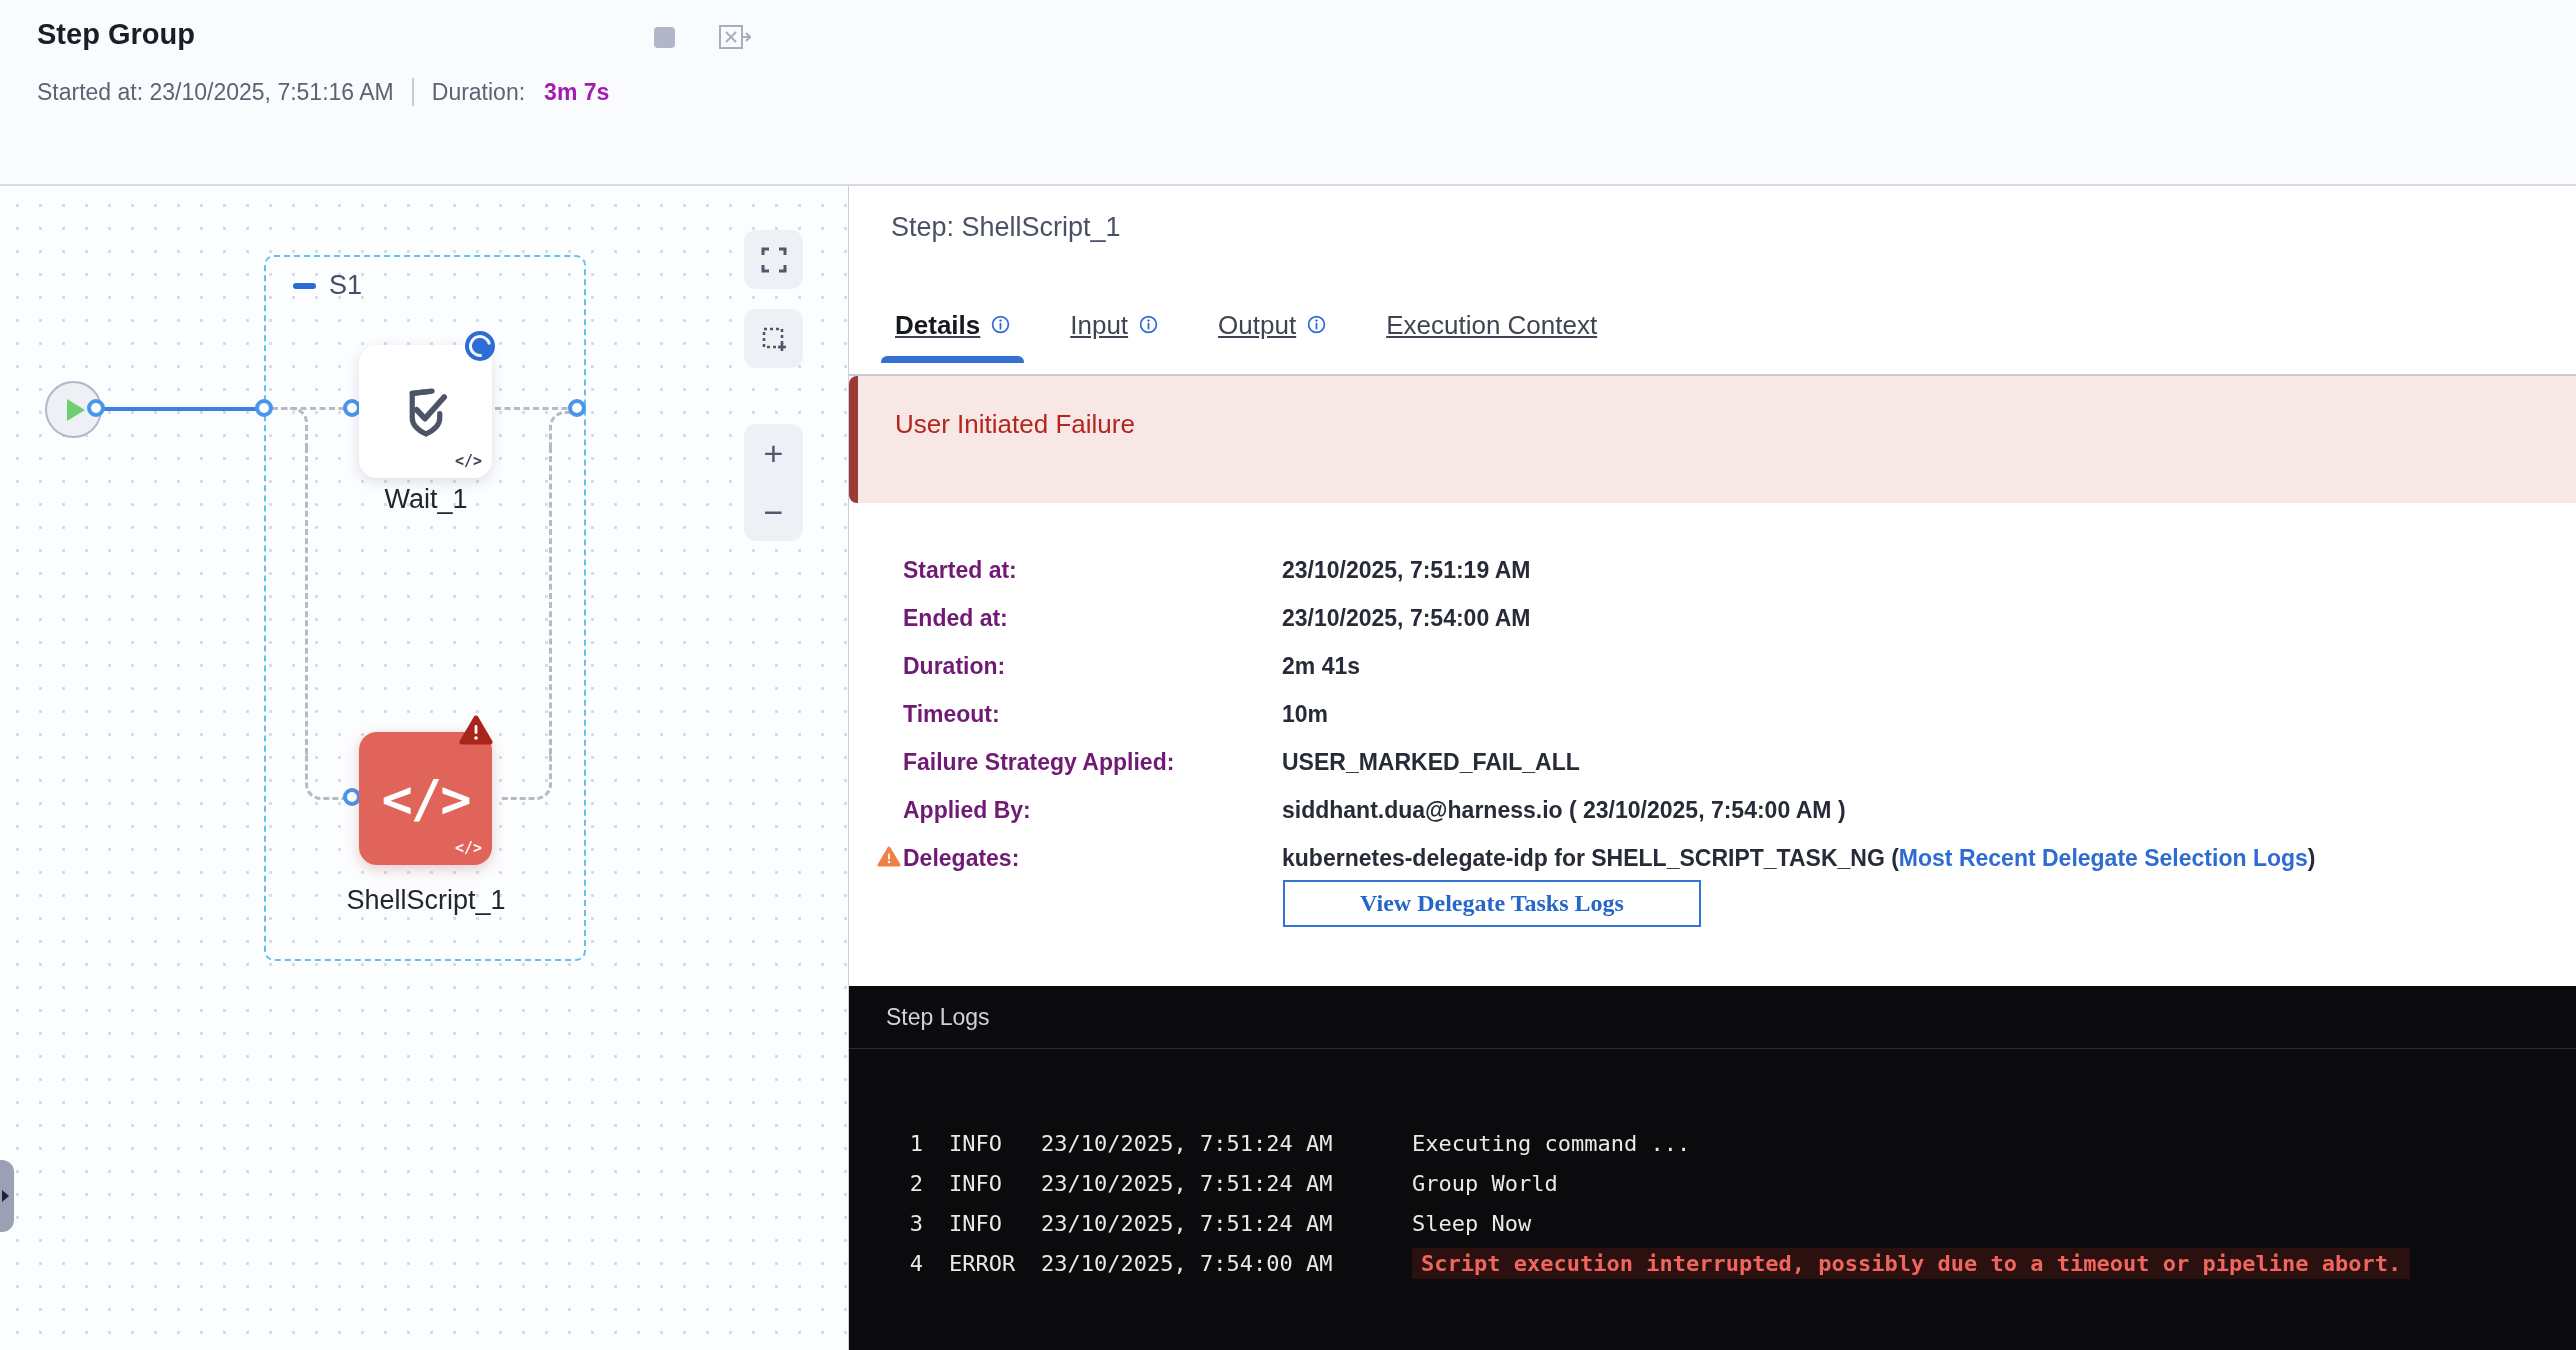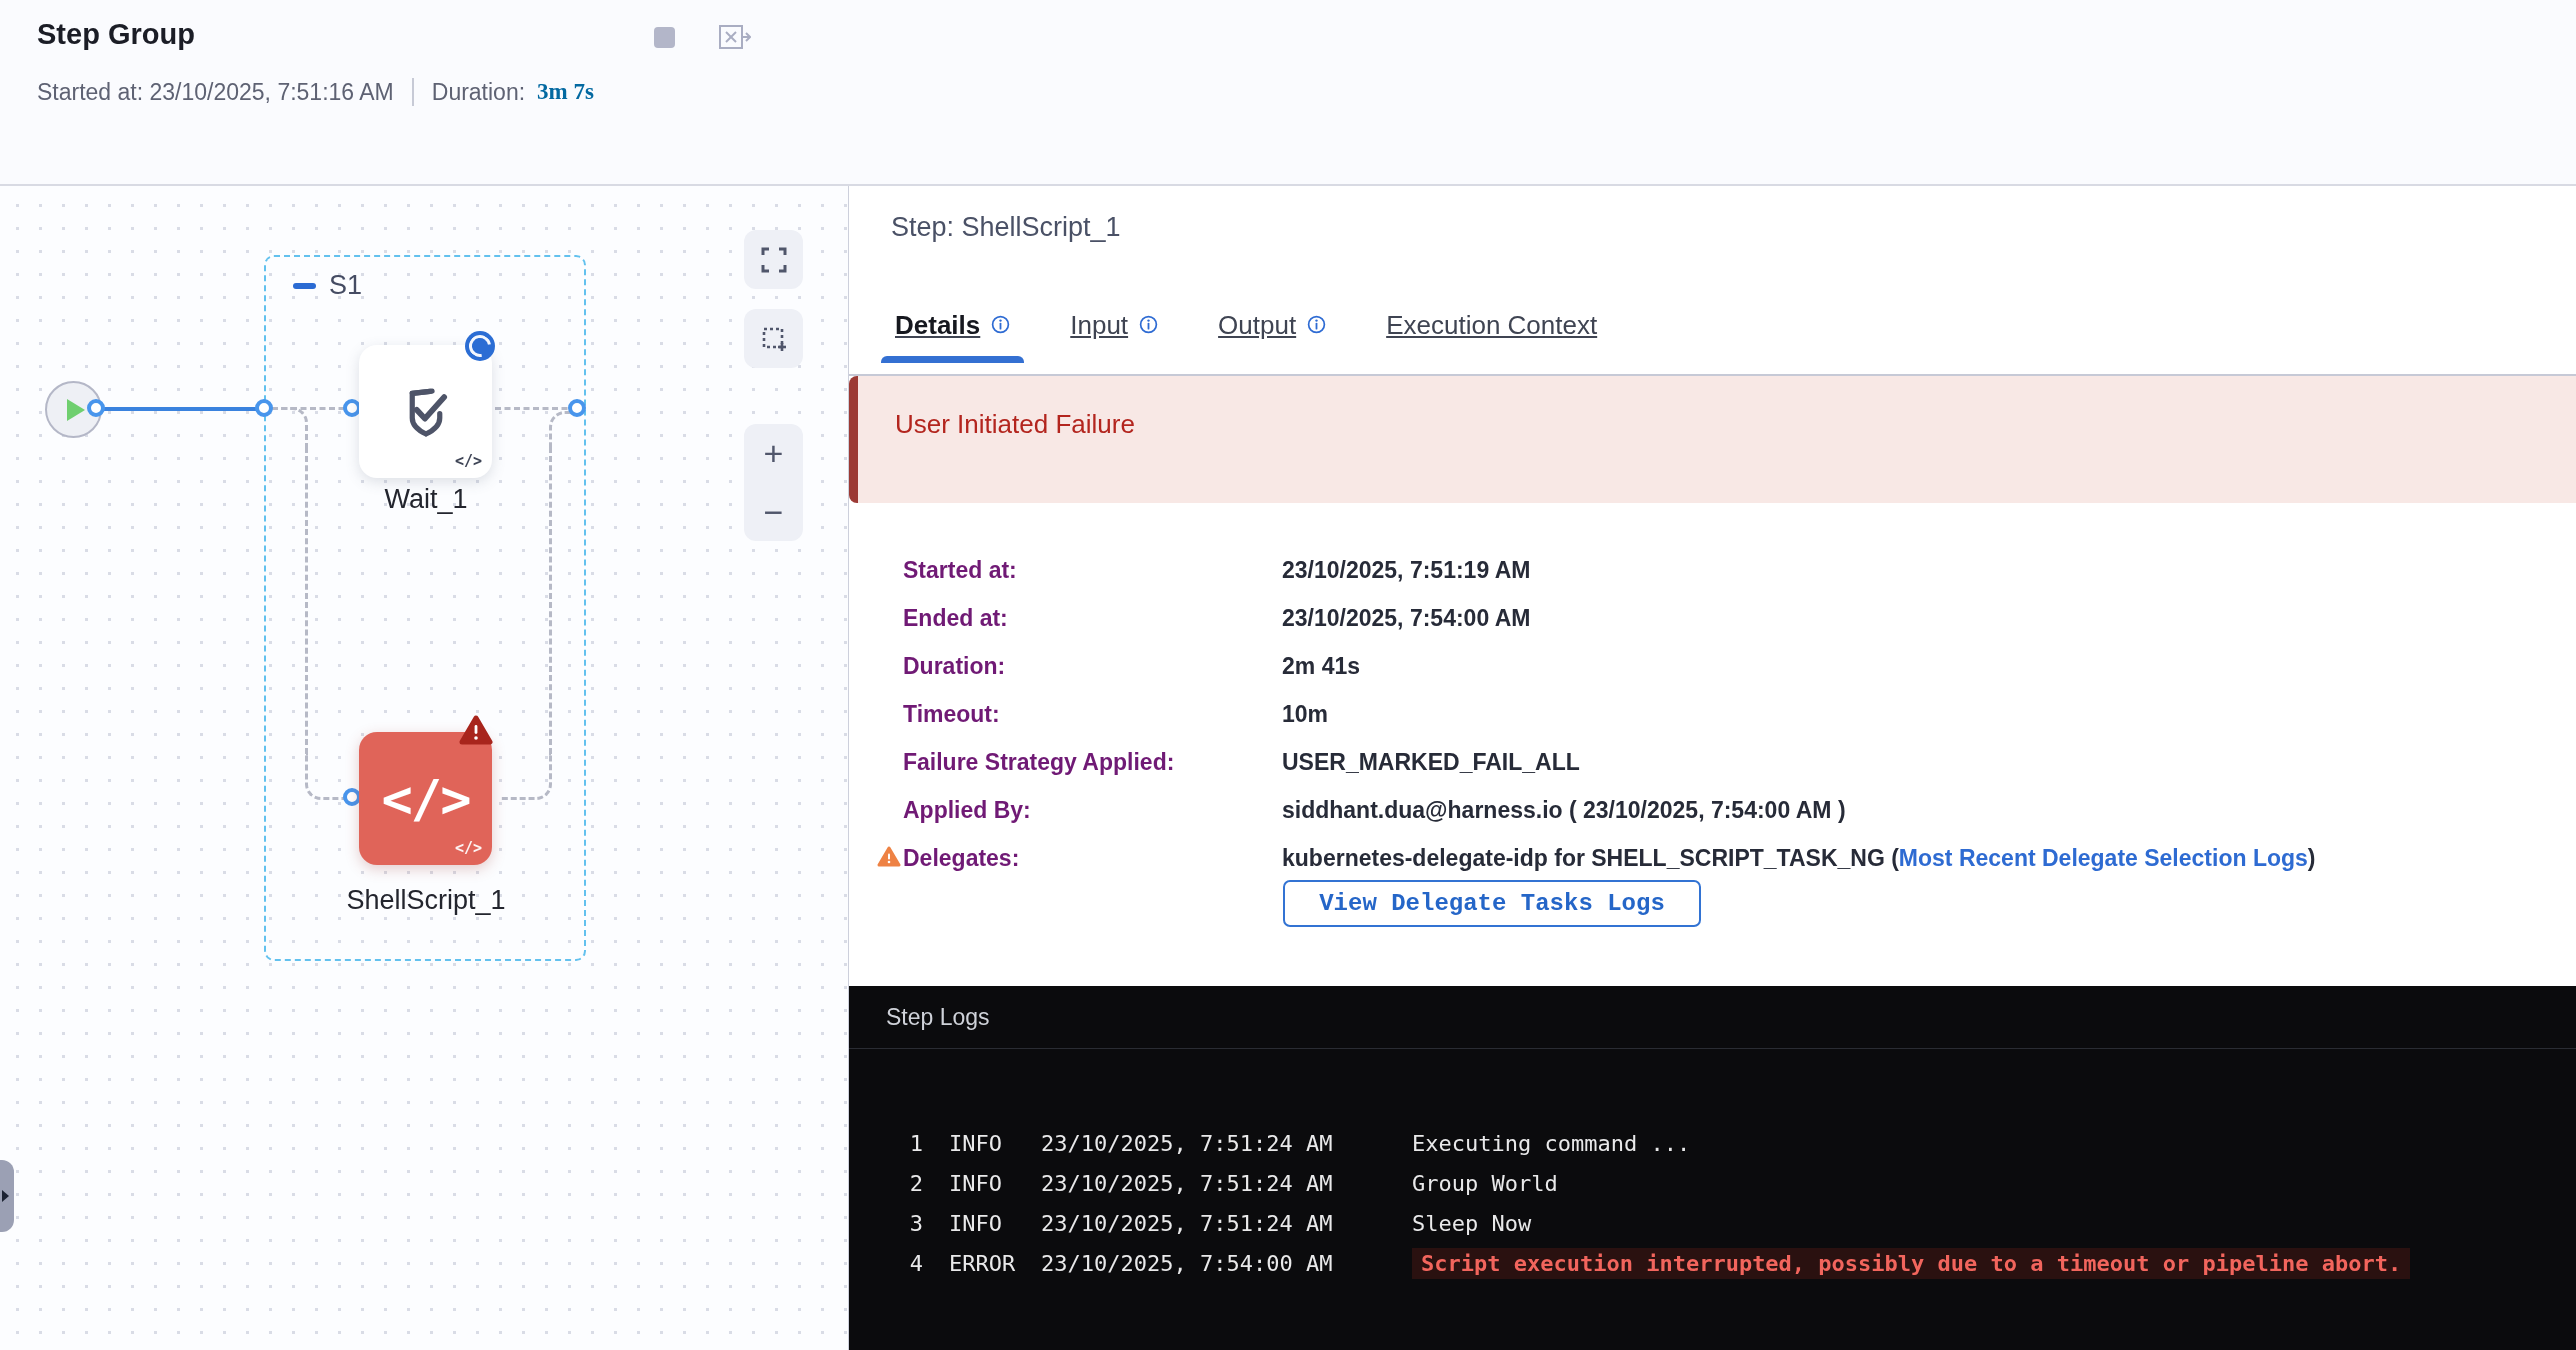--- a/index.html
+++ b/index.html
@@ -8,21 +8,21 @@
 
   
   .header { position:absolute; left:0; top:0; width:2576px; height:186px;
             background:#fafbfe; border-bottom:2px solid #d8dae3; }
   .header-title { position:absolute; left:37px; top:18px; font-size:29px; font-weight:bold; color:#1b1d26; }
   .header-icons { position:absolute; left:647px; top:22px; display:flex; gap:36px; align-items:center; }
   .icon-btn { width:34px; height:30px; display:flex; align-items:center; justify-content:center; cursor:pointer; }
   .sq-icon { width:21px; height:21px; border-radius:4px; background:#b3b6c9; }
   .header-sub { position:absolute; left:37px; top:78px; font-size:23px; color:#5e6273; display:flex; align-items:center; }
   .header-sub .sep { width:2px; height:28px; background:#c7cad6; margin:0 18px; }
-  .header-sub strong { color:#0369a1; font-weight:bold; margin-left:12px;font-family:Liberation Serif, serif; }
+  .header-sub strong { color:#a21caf; font-weight:bold; margin-left:19px; }
 
   
   .graph { position:absolute; left:0; top:186px; width:848px; height:1164px;
            background:#fcfdff;
            background-image:radial-gradient(#d9dce6 1.6px, transparent 1.7px);
            background-size:23px 23px; background-position:6px 8px; overflow:hidden; }
   .start-node { position:absolute; left:45px; top:195px; width:57px; height:57px; border-radius:50%;
                 background:#eef0f5; border:2px solid #b4b7c7; display:flex; align-items:center; justify-content:center; }
   .play-tri { width:0; height:0; border-left:18px solid #6fcf6f; border-top:11px solid transparent; border-bottom:11px solid transparent; margin-left:5px; }
   .blue-line { position:absolute; left:96px; top:221px; width:169px; height:4px; background:#3a82de; }
@@ -66,22 +66,22 @@
   .banner-text { position:absolute; left:37px; top:33px; font-size:26px; font-weight:normal; color:#b3251e; }
 
   .details { position:absolute; left:54px; top:360px; }
   .detail-row { position:relative; height:48px; display:flex; align-items:center; }
   .detail-label { width:379px; font-size:23px; font-weight:600; color:#701a75; }
   .detail-value { font-size:23px; font-weight:bold; color:#272b38; }
   .detail-link { color:#2e6bd2; font-weight:600; cursor:pointer; }
   .row-warn-icon { position:absolute; left:-26px; top:12px; }
 
   .delegate-btn { position:absolute; left:434px; top:694px; width:418px; height:47px; background:#ffffff;
-                  border:2px solid #3273d3; border-radius:7px; color:#2566c8; font-size:24px; font-weight:bold;
-                  font-family:Liberation Mono, monospace; cursor:pointer; }
+                  border:2px solid #3273d3; border-radius:0; color:#2566c8; font-size:24px; font-weight:bold;
+                  font-family:Liberation Serif, serif; cursor:pointer; }
 
   
   .logs { position:absolute; left:0; top:800px; width:1728px; height:365px; background:#0b0b0d; }
   .logs-header { height:63px; border-bottom:1px solid #2a2c33; display:flex; align-items:center; padding-left:37px; }
   .logs-title { font-size:23px; color:#cfd2d9; }
   .log-lines { padding:74px 0 0 52px; font-family:"DejaVu Sans Mono","Liberation Mono",monospace; font-size:22px; color:#e9e9ea; }
   .log-line { height:40px; display:flex; align-items:center; white-space:nowrap; }
   .log-num { width:22px; text-align:right; margin-right:26px; }
   .log-level { width:72px; }
   .log-time { width:355px; margin-left:20px; }

